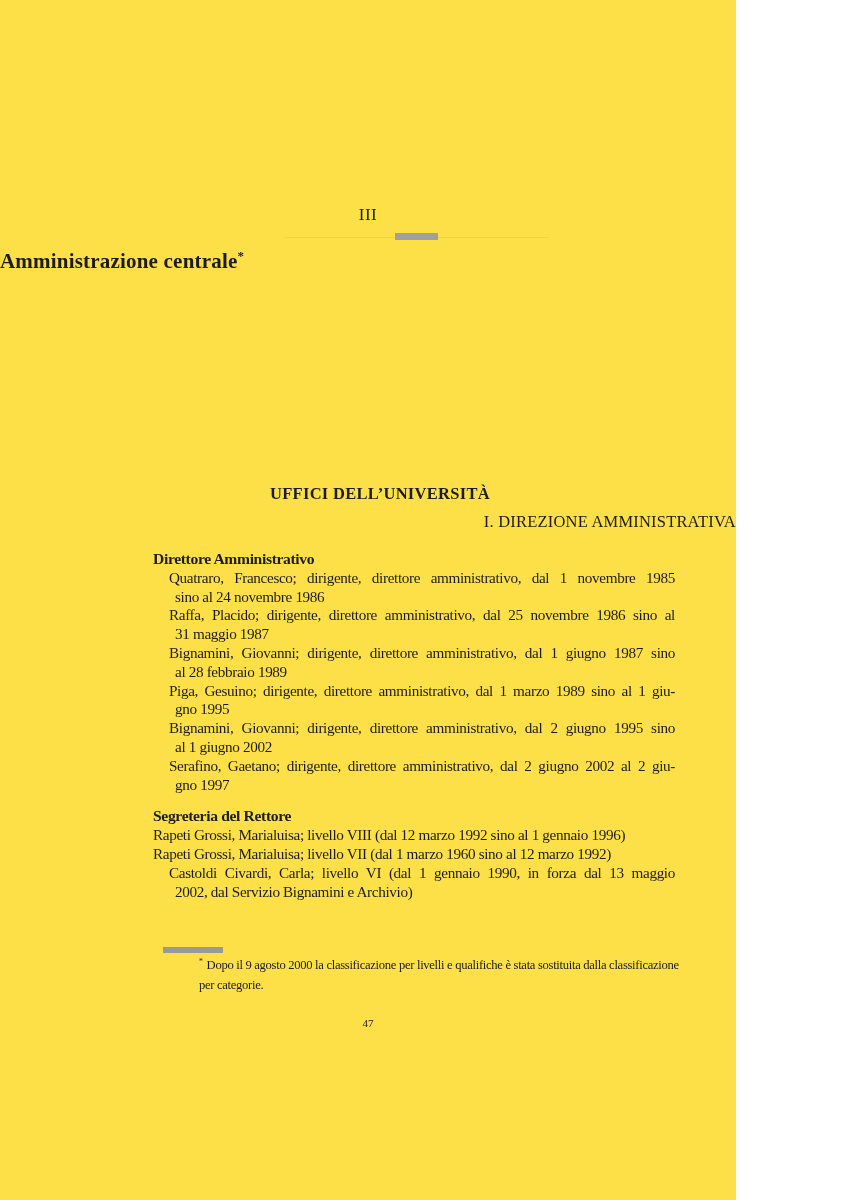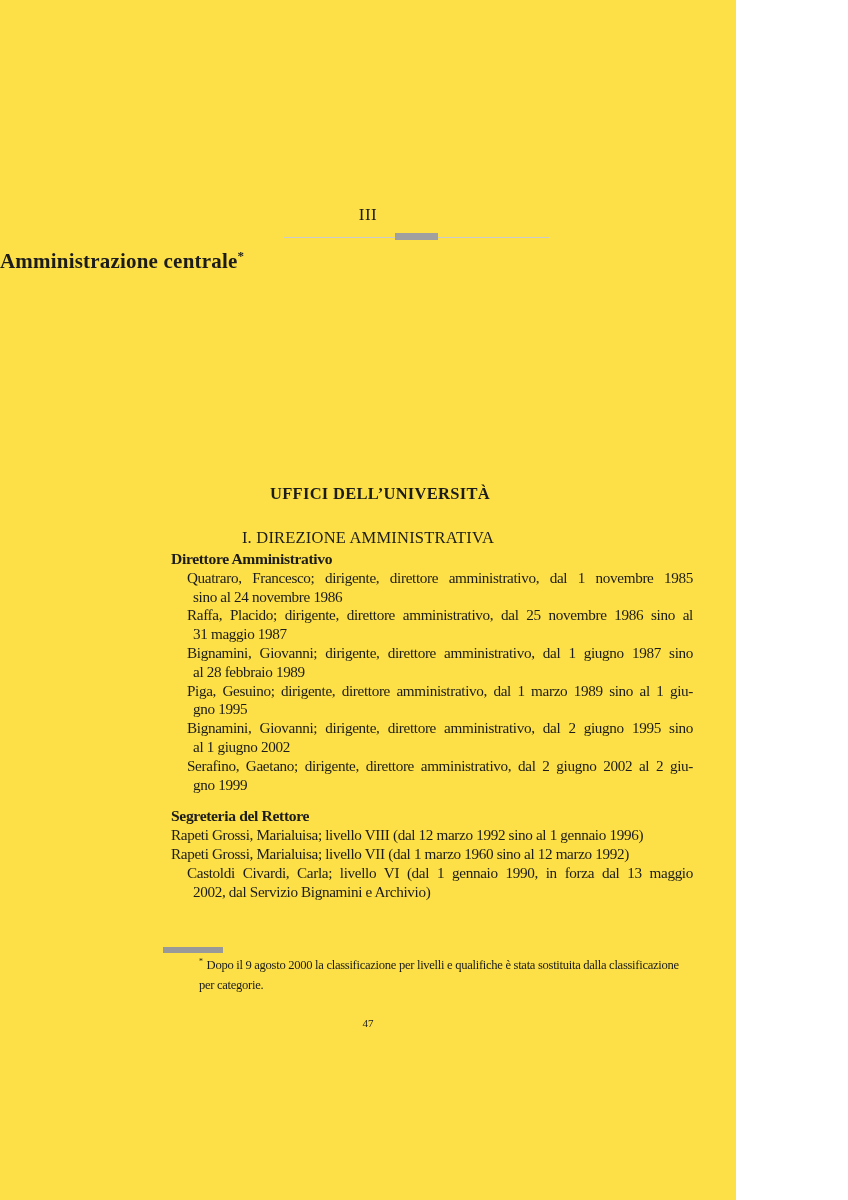--- a/index.html
+++ b/index.html
@@ -31,25 +31,25 @@
   sup.marker {
     font-size: 62%;
     vertical-align: super;
     line-height: 0;
   }
   .heading1 {
     position: absolute; top: 472px; left: 0; width: 100%; margin: 12px;
     text-align: center; font-size: 16.5px; font-weight: bold; letter-spacing: 0.3px;
   }
   .heading2 {
-    position: absolute; top: 528px; left: 0; width: 100%; margin: 0;
-    text-align: center; font-size: 16.5px; font-weight: normal; letter-spacing: 0.2px;
+    position: absolute; top: 512px; left: 0; width: 100%; margin: 0;
+    text-align: right; font-size: 16.5px; font-weight: normal; letter-spacing: 0.2px;
   }
   .content {
-    position: absolute; top: 550px; left: 171px; width: 522px;
+    position: absolute; top: 550px; left: 153px; width: 522px;
     font-size: 15.2px; line-height: 18.8px; letter-spacing: -0.35px;
   }
   .sec-heading { font-weight: bold; font-size: 15.6px; }
   .section-gap { margin-top: 13px; }
   .line { text-align: left; }
   .line.stretch { text-align: justify; text-align-last: justify; margin-left: 16px; }
   .line.cont { padding-left: 22px; }
   .fn-bar {
     position: absolute; top: 947px; left: 163px;
     width: 60px; height: 6px; background: #999999;
@@ -89,21 +89,21 @@
           <div class="line cont">sino al 24 novembre 1986</div>
           <div class="line stretch">Raffa, Placido; dirigente, direttore amministrativo, dal 25 novembre 1986 sino al</div>
           <div class="line cont">31 maggio 1987</div>
           <div class="line stretch">Bignamini, Giovanni; dirigente, direttore amministrativo, dal 1 giugno 1987 sino</div>
           <div class="line cont">al 28 febbraio 1989</div>
           <div class="line stretch">Piga, Gesuino; dirigente, direttore amministrativo, dal 1 marzo 1989 sino al 1 giu-</div>
           <div class="line cont">gno 1995</div>
           <div class="line stretch">Bignamini, Giovanni; dirigente, direttore amministrativo, dal 2 giugno 1995 sino</div>
           <div class="line cont">al 1 giugno 2002</div>
           <div class="line stretch">Serafino, Gaetano; dirigente, direttore amministrativo, dal 2 giugno 2002 al 2 giu-</div>
-          <div class="line cont">gno 1999</div>
+          <div class="line cont">gno 1997</div>
         </div>
     </div>
     <div class="section section-gap">
       <div class="sec-heading">Segreteria del Rettore</div>
       <div class="entries">
           <div class="line">Rapeti Grossi, Marialuisa; livello VIII (dal 12 marzo 1992 sino al 1 gennaio 1996)</div>
           <div class="line">Rapeti Grossi, Marialuisa; livello VII (dal 1 marzo 1960 sino al 12 marzo 1992)</div>
           <div class="line stretch">Castoldi Civardi, Carla; livello VI (dal 1 gennaio 1990, in forza dal 13 maggio</div>
           <div class="line cont">2002, dal Servizio Bignamini e Archivio)</div>
         </div>

